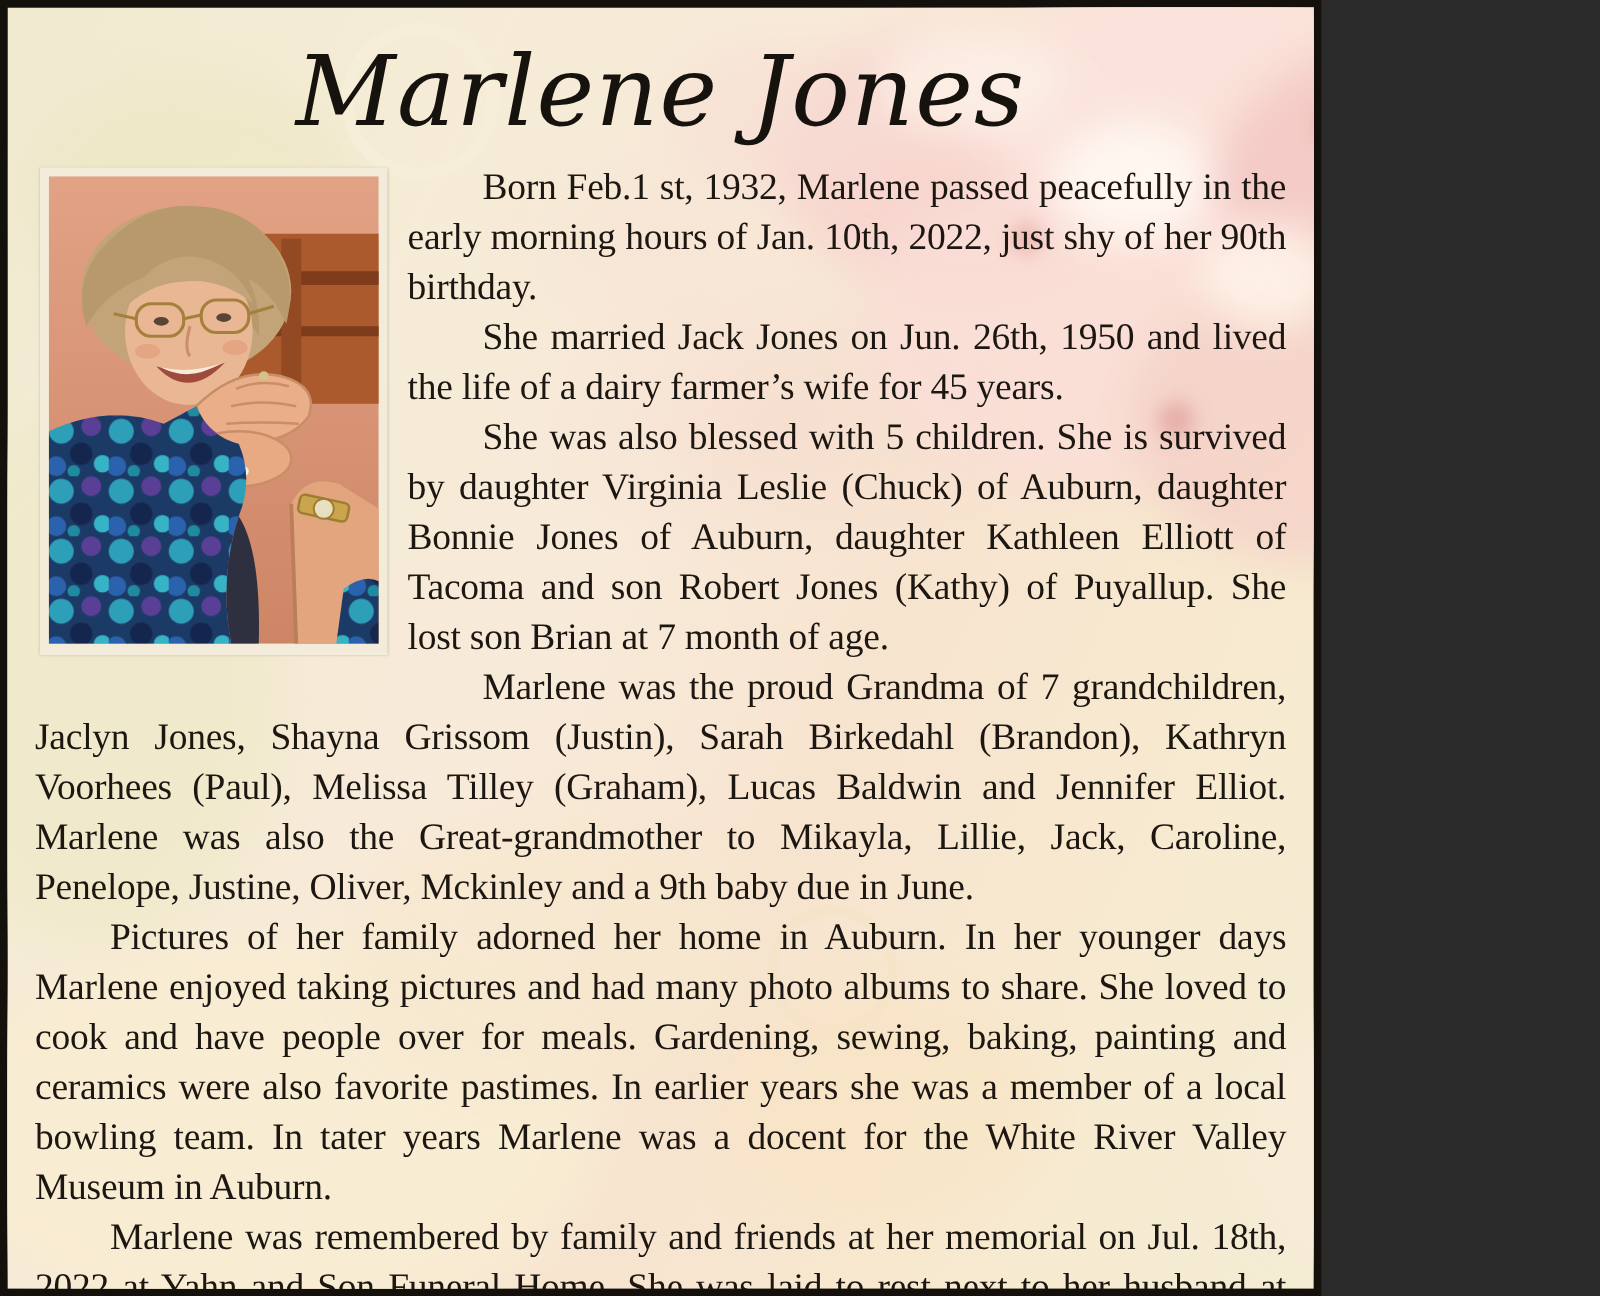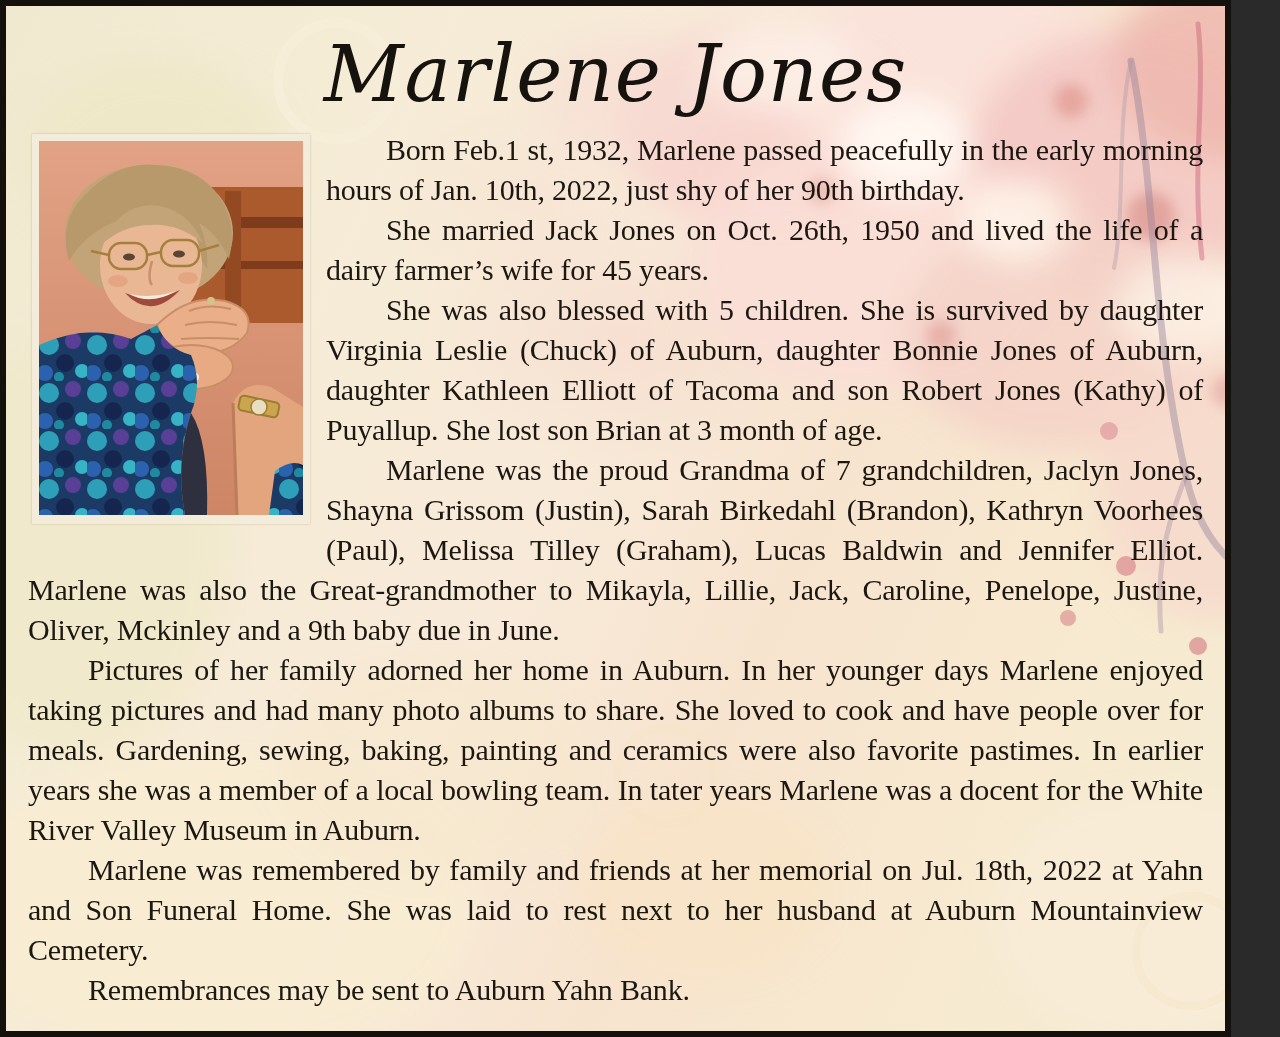--- a/index.html
+++ b/index.html
@@ -1,18 +1,18 @@
 <!DOCTYPE html>
 <html><head>
 <meta charset="utf-8">
 <style>
   html,body{margin:0;padding:0;background:#2a2a2a;}
   .page{
     position:relative;
-    width:1231px;height:1037px;
+    width:1057px;height:1037px;
     box-sizing:border-box;
     border:6px solid #14110d;
     overflow:hidden;
     background:
       radial-gradient(ellipse 300px 200px at 620px 330px, rgba(246,215,203,.55), transparent 70%),
       radial-gradient(ellipse 200px 140px at 520px 190px, rgba(248,224,210,.5), transparent 70%),
       linear-gradient(115deg,#f0e9cf 0%,#f5ecd6 22%,#f8ead9 45%,#f7e4cf 62%,#f7ead0 82%,#f4ecd4 100%);
     font-family:"Liberation Serif",serif;
     color:#201a14;
   }
@@ -191,22 +191,22 @@
 
         <path d="M0 374 L0 204 Q48 182 92 198 L118 184 Q128 208 152 214 Q164 242 152 272 Q136 322 146 374 Z" fill="url(#floral)"></path>
         <path d="M230 374 L236 330 Q252 318 264 324 L264 374 Z" fill="url(#floral)"></path>
 
         <path d="M152 272 Q170 300 168 374 L146 374 Q136 322 152 272 Z" fill="#122038" opacity=".85"></path>
       </svg>
     </div>
 
     <div class="body-text">
       <p>Born Feb.1 st, 1932, Marlene passed peacefully in the early morning hours of Jan. 10th, 2022, just shy of her 90th birthday.</p>
-      <p>She married Jack Jones on Oct. 26th, 1950 and lived the life of a dairy farmer’s wife for 45 years.</p>
-      <p>She was also blessed with 5 children. She is survived by daughter Virginia Leslie (Chuck) of Auburn, daughter Bonnie Jones of Auburn, daughter Kathleen Elliott of Tacoma and son Robert Jones (Kathy) of Puyallup. She lost son Brian at 3 month of age.</p>
+      <p>She married Jack Jones on Jun. 26th, 1950 and lived the life of a dairy farmer’s wife for 45 years.</p>
+      <p>She was also blessed with 5 children. She is survived by daughter Virginia Leslie (Chuck) of Auburn, daughter Bonnie Jones of Auburn, daughter Kathleen Elliott of Tacoma and son Robert Jones (Kathy) of Puyallup. She lost son Brian at 7 month of age.</p>
       <p>Marlene was the proud Grandma of 7 grandchildren, Jaclyn Jones, Shayna Grissom (Justin), Sarah Birkedahl (Brandon), Kathryn Voorhees (Paul), Melissa Tilley (Graham), Lucas Baldwin and Jennifer Elliot. Marlene was also the Great-grandmother to Mikayla, Lillie, Jack, Caroline, Penelope, Justine, Oliver, Mckinley and a 9th baby due in June.</p>
       <p>Pictures of her family adorned her home in Auburn. In her younger days Marlene enjoyed taking pictures and had many photo albums to share. She loved to cook and have people over for meals. Gardening, sewing, baking, painting and ceramics were also favorite pastimes. In earlier years she was a member of a local bowling team. In tater years Marlene was a docent for the White River Valley Museum in Auburn.</p>
       <p>Marlene was remembered by family and friends at her memorial on Jul. 18th, 2022 at Yahn and Son Funeral Home. She was laid to rest next to her husband at Auburn Mountainview Cemetery.</p>
       <p>Remembrances may be sent to Auburn Yahn Bank.</p>
     </div>
 
   </div>
 </div>
 
 </body></html>

